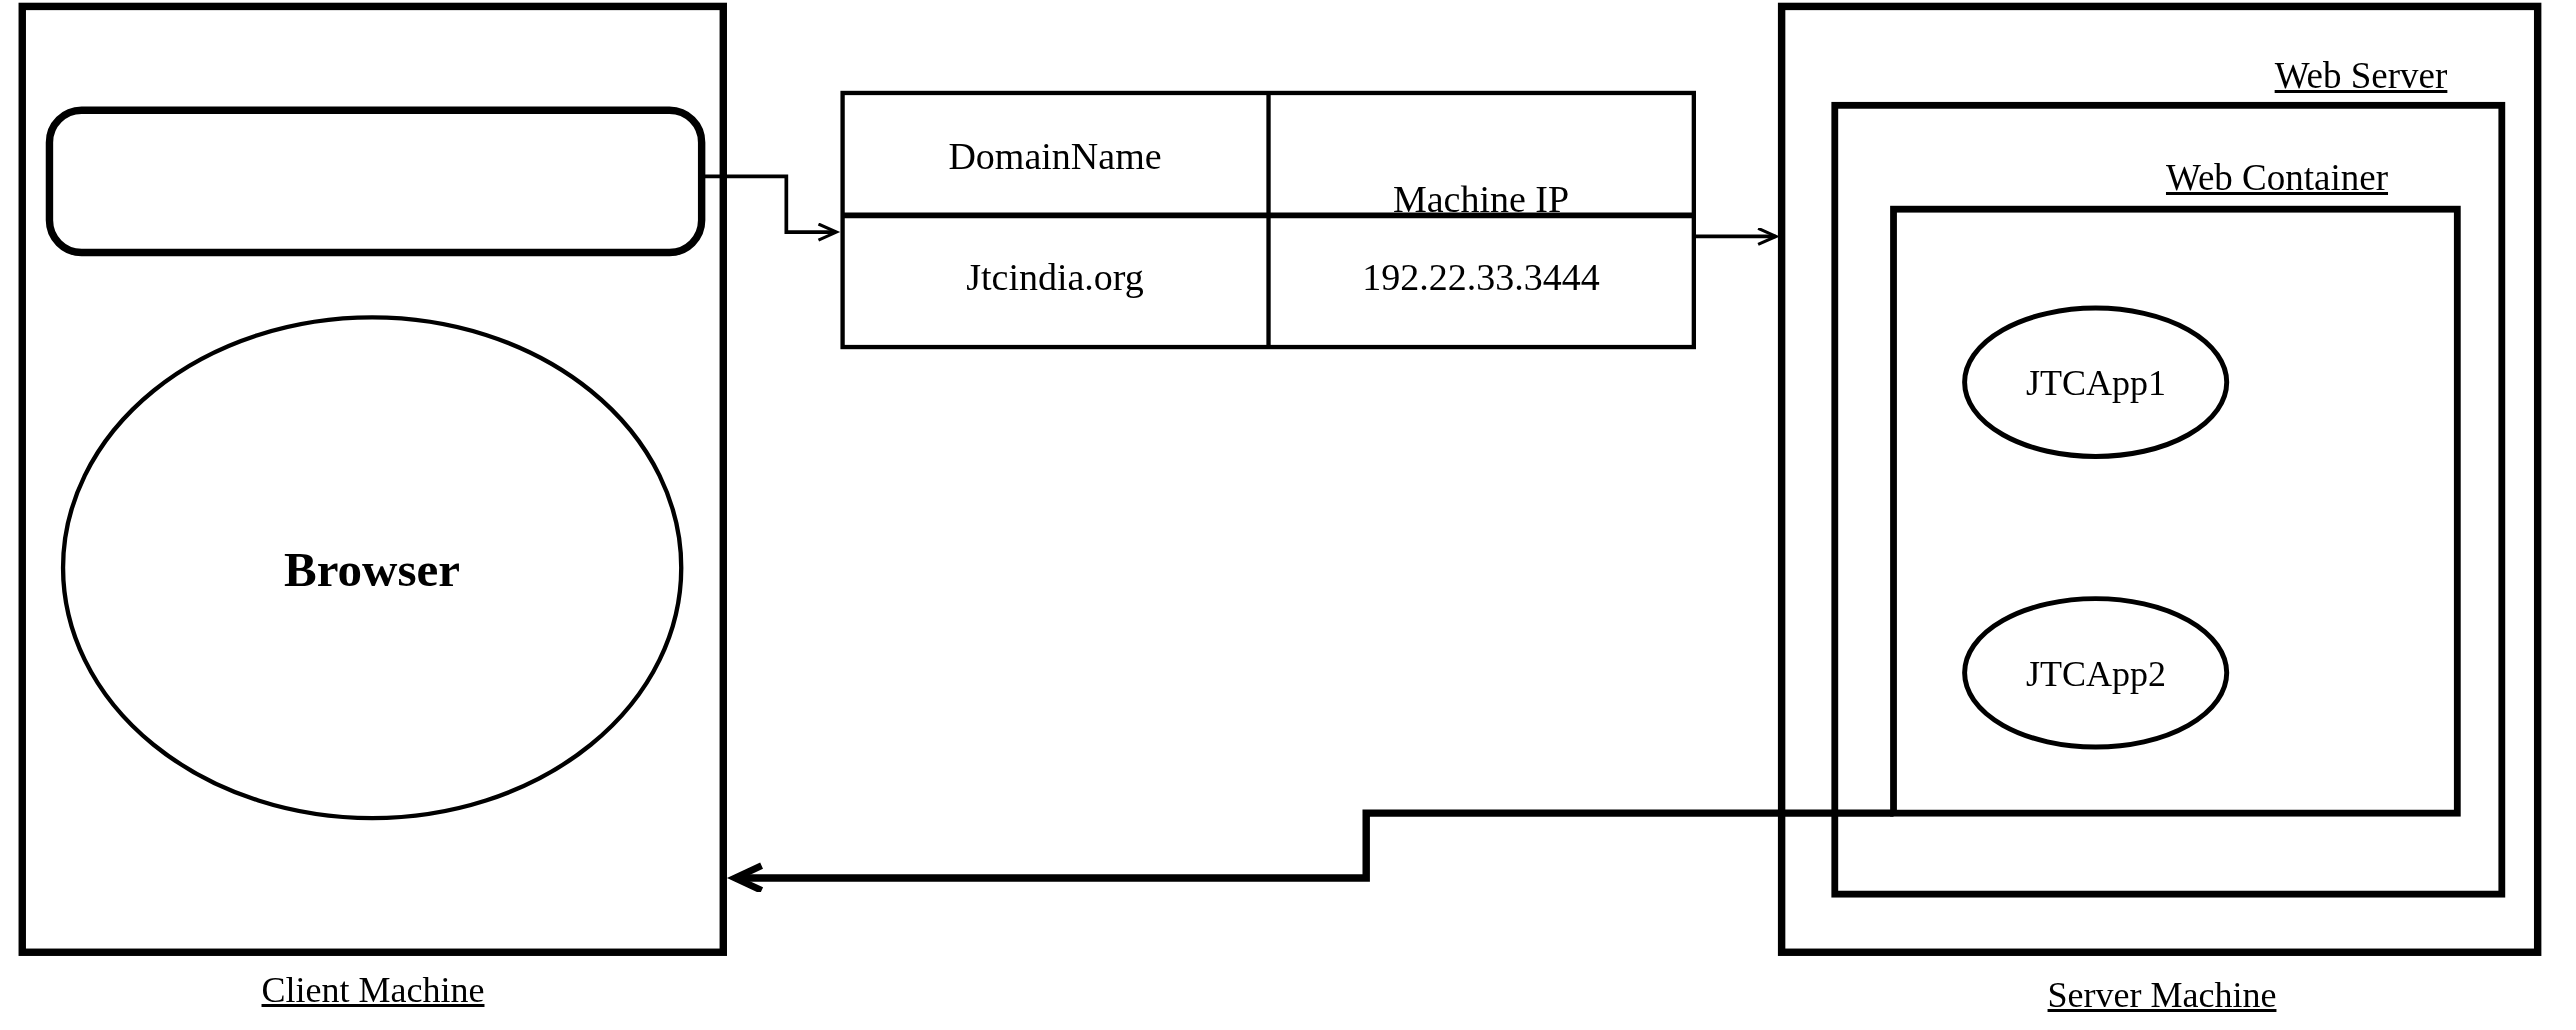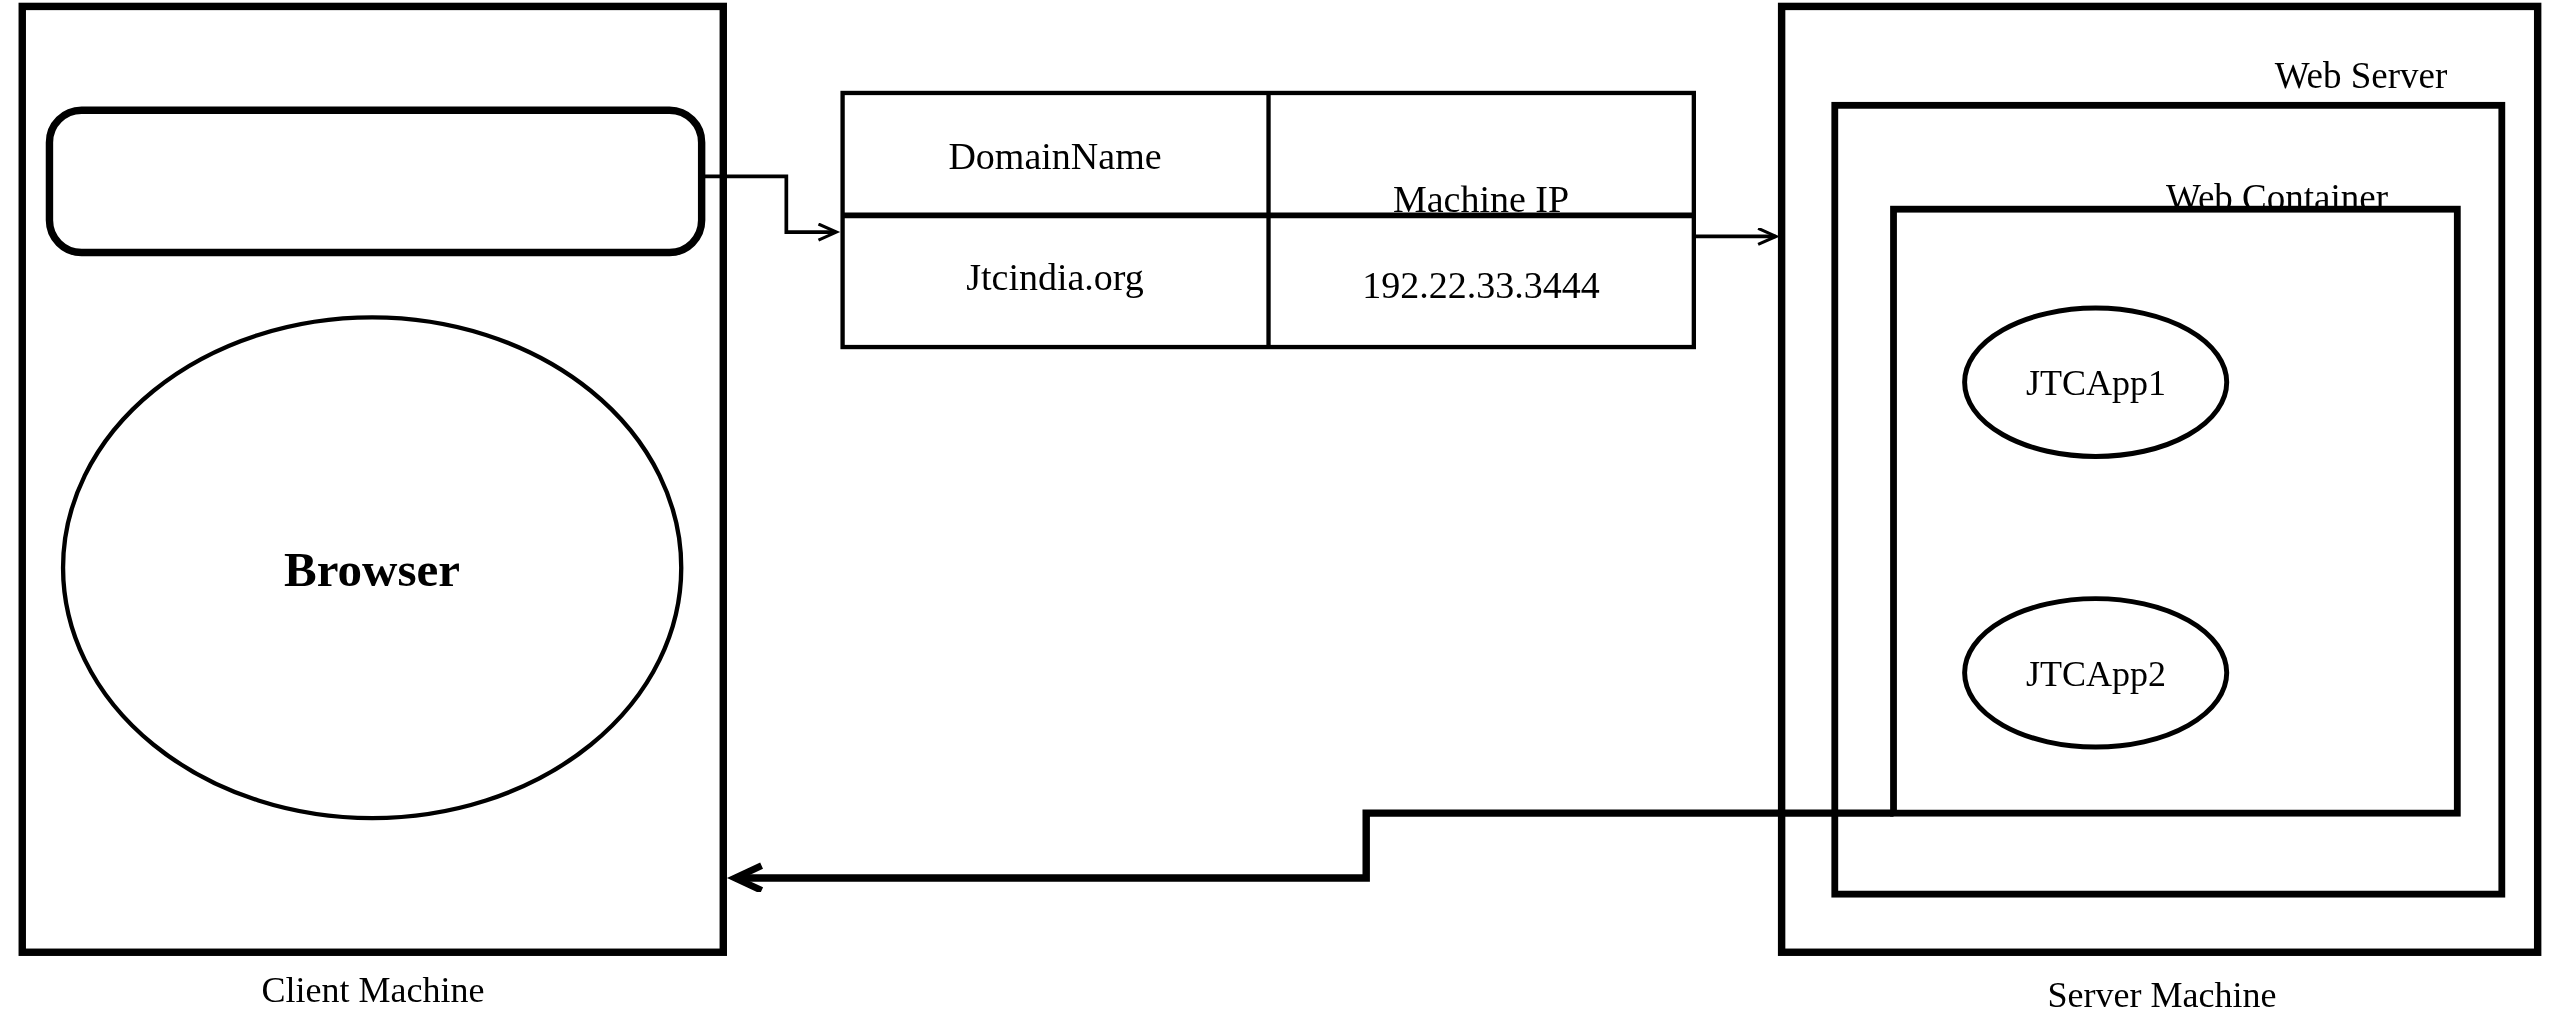--- a/index.html
+++ b/index.html
@@ -25,32 +25,33 @@
   }
   .lbl {
     position: absolute;
     white-space: nowrap;
     color: #000;
     font-family: "Liberation Serif", "DejaVu Serif", serif;
     line-height: 1;
   }
   .center-x {
     transform: translateX(-50%);
+    text-decoration: underline;
   }
   .centered {
     transform: translate(-50%, -50%);
   }
   .url-text   { font-size: 38px; }
   .browser-text { font-size: 49px; font-weight: bold; }
   .client-label { font-size: 36px; }
   .th-text    { font-size: 38px; }
   .td-text    { font-size: 38px; }
   .dns-label  { font-size: 45px; font-weight: bold; }
   .ws-label   { font-size: 37px; }
-  .wc-label   { font-size: 37px; margin-top: 20px; }
+  .wc-label   { font-size: 37px; }
   .app-label  { font-size: 36px; }
   .server-label { font-size: 36px; }
 </style>
 </head>
 <body>
 
 <div id="stage">
 
   <svg class="layer" viewBox="0 0 4167 1667">
     <defs>
@@ -88,21 +89,21 @@
 
 
   <div class="lbl browser-text centered" style="left:372px; top:569px;">Browser</div>
 
   <div class="lbl client-label center-x" style="left:373px; top:972px;">Client Machine</div>
 
   <div class="lbl th-text centered" style="left:1055px; top:156px;">DomainName</div>
   <div class="lbl th-text centered" style="left:1481px; top:156px;margin-top:43px;">Machine IP</div>
 
   <div class="lbl td-text centered" style="left:1055px; top:277px;">Jtcindia.org</div>
-  <div class="lbl td-text centered" style="left:1481px; top:277px;margin-top:8px;">192.22.33.3444</div>
+  <div class="lbl td-text centered" style="left:1481px; top:277px;">192.22.33.3444</div>
 
 
   <div class="lbl ws-label center-x" style="left:2361px; top:57px;">Web Server</div>
 
   <div class="lbl wc-label center-x" style="left:2277px; top:159px;">Web Container</div>
 
   <div class="lbl app-label centered" style="left:2096px; top:383px;">JTCApp1</div>
   <div class="lbl app-label centered" style="left:2096px; top:674px;">JTCApp2</div>
 
   <div class="lbl server-label center-x" style="left:2162px; top:977px;">Server Machine</div>

